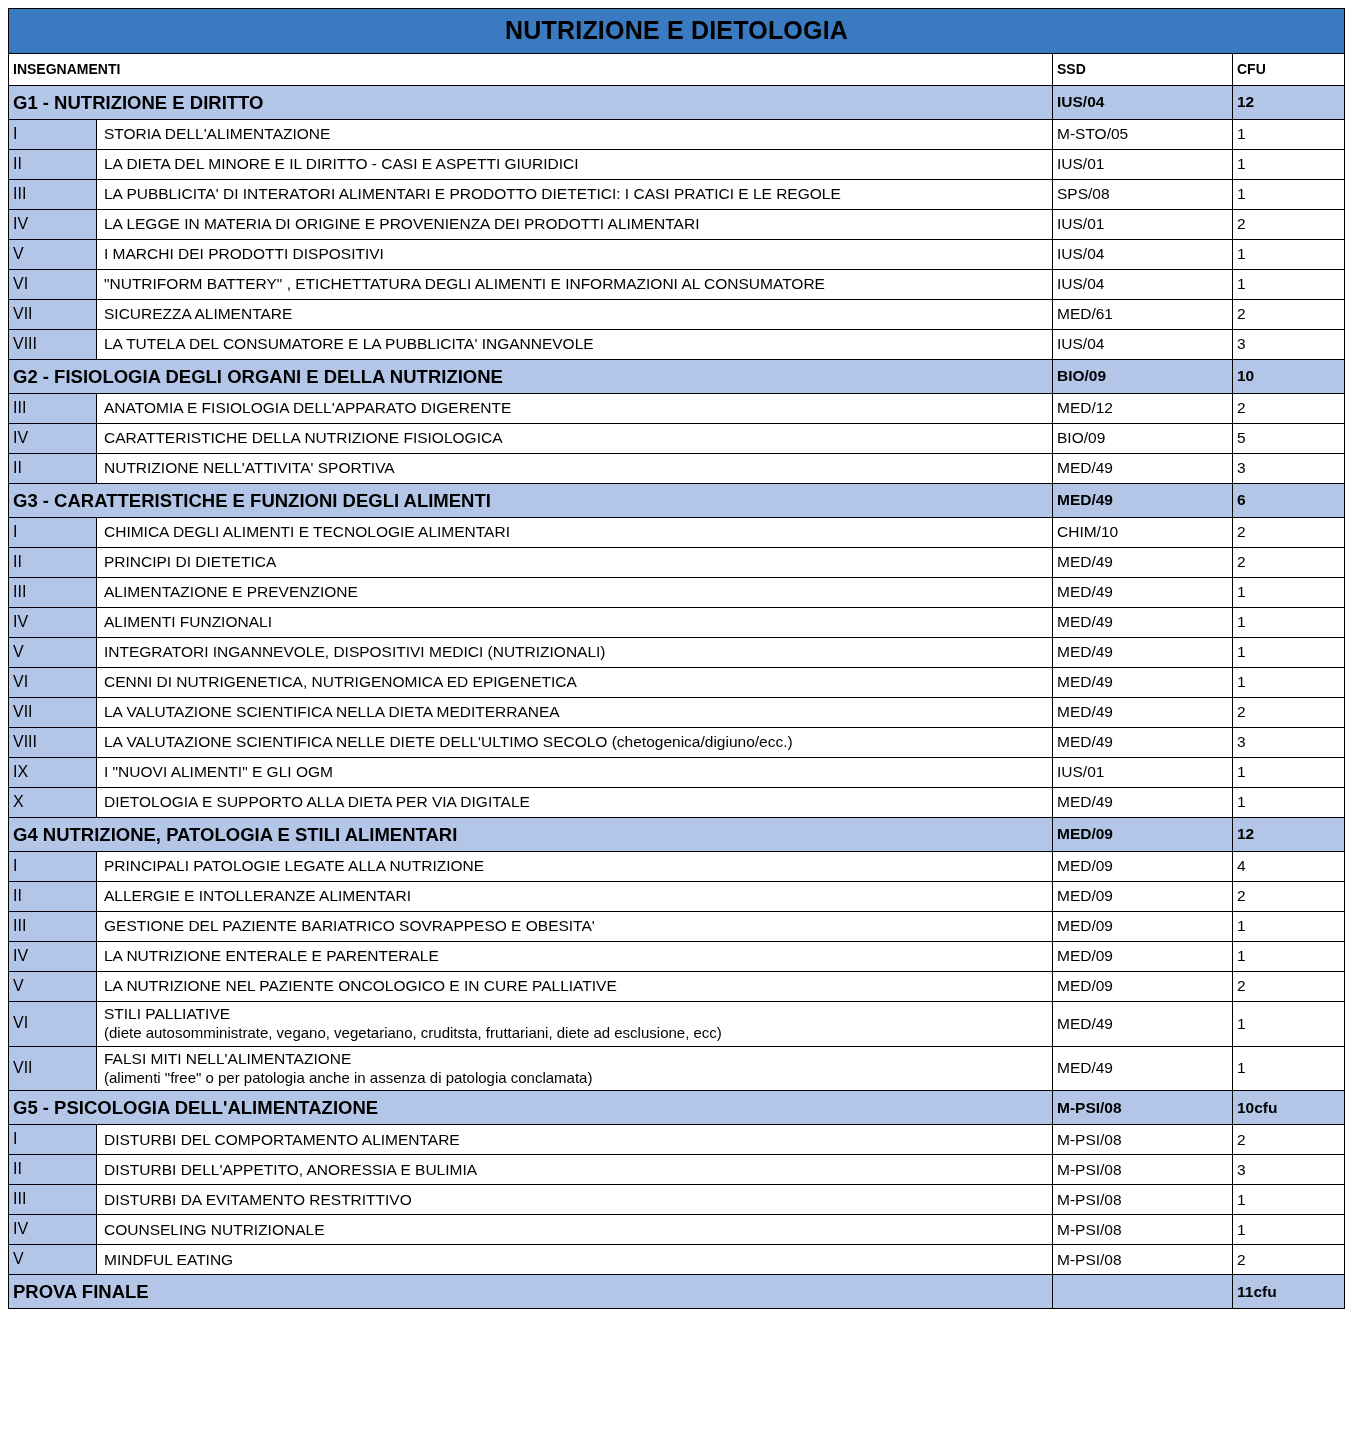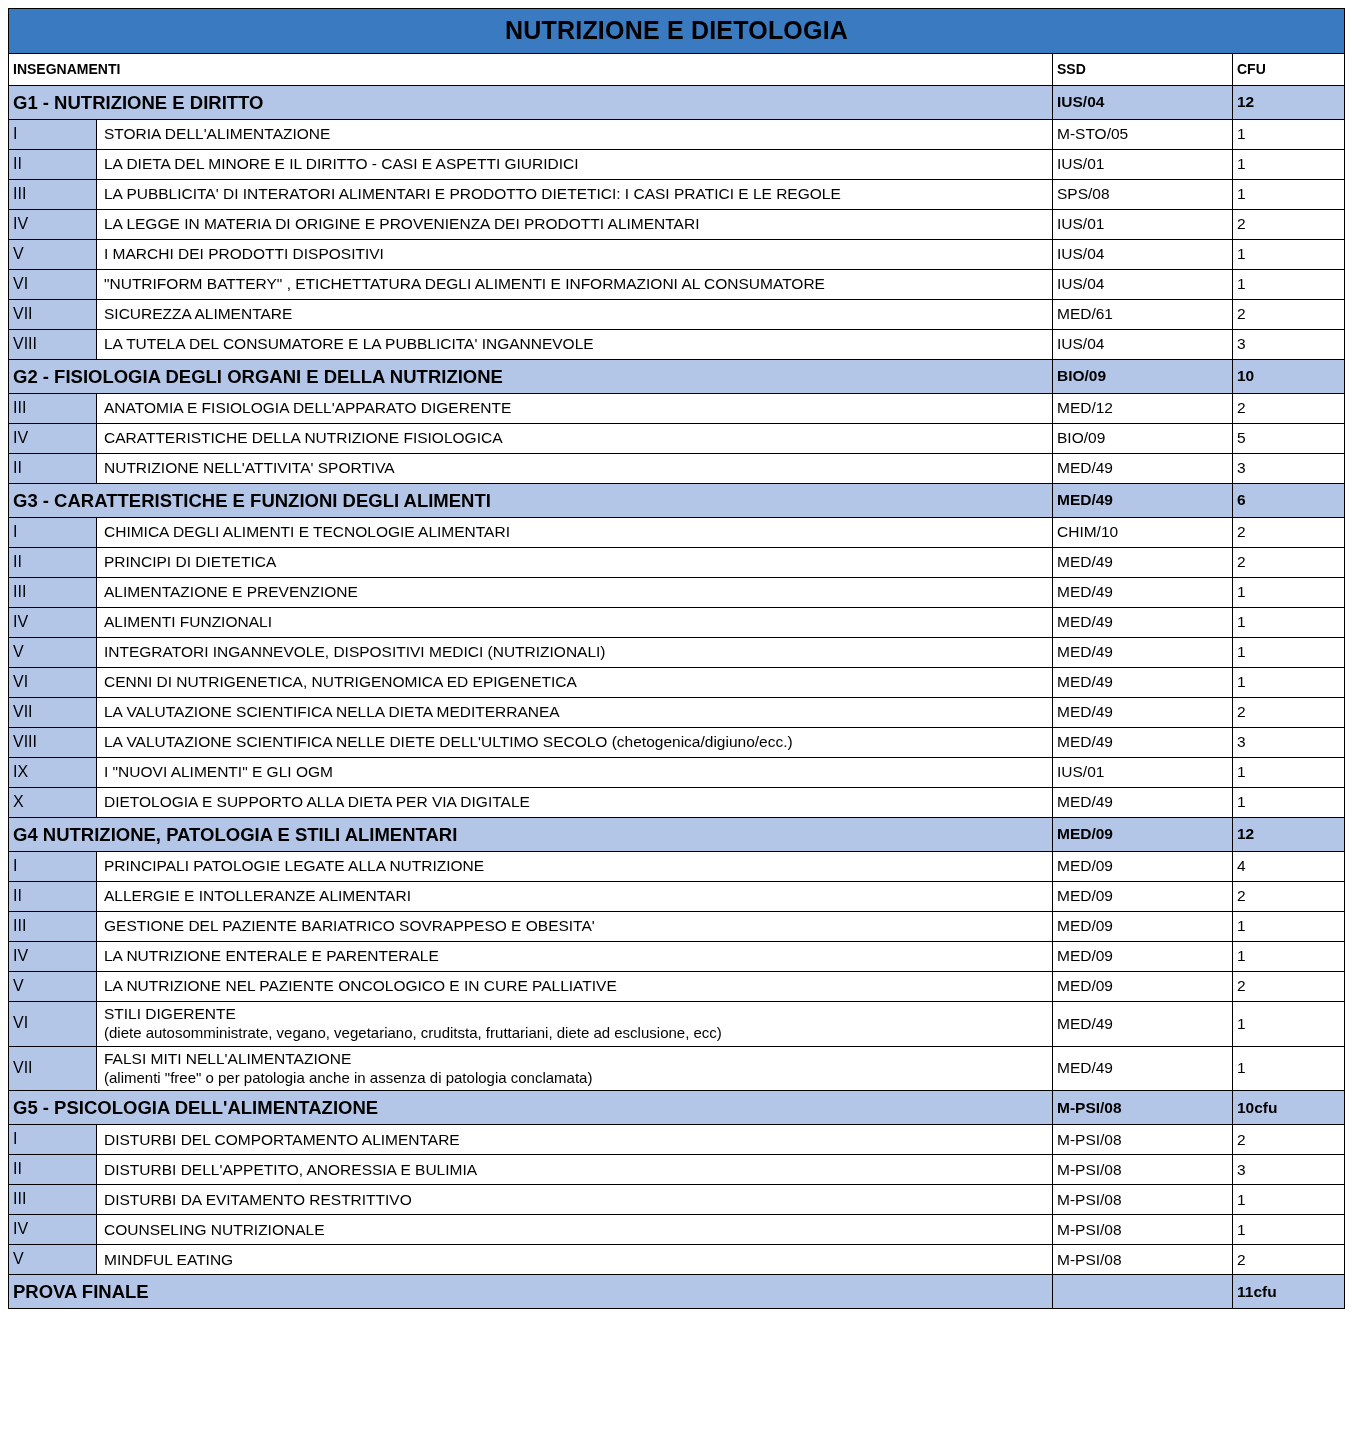--- a/index.html
+++ b/index.html
@@ -280,21 +280,21 @@
         </tr>
         <tr class="item-row tall-2">
           <td class="rom">V</td>
           <td class="nm">LA NUTRIZIONE NEL PAZIENTE ONCOLOGICO E IN CURE PALLIATIVE</td>
           <td class="ssd">MED/09</td>
           <td class="cfu">2</td>
         </tr>
         <tr class="item-row two-line">
           <td class="rom">VI</td>
           <td class="nm">
-            <span class="l1">STILI DIGERENTE</span>
+            <span class="l1">STILI PALLIATIVE</span>
             <span class="l2">(diete autosomministrate, vegano, vegetariano, cruditsta, fruttariani, diete ad esclusione, ecc)</span>
           </td>
           <td class="ssd">MED/49</td>
           <td class="cfu">1</td>
         </tr>
         <tr class="item-row two-line">
           <td class="rom">VII</td>
           <td class="nm">
             <span class="l1">FALSI MITI NELL'ALIMENTAZIONE</span>
             <span class="l2">(alimenti "free" o per patologia anche in assenza di patologia conclamata)</span>

